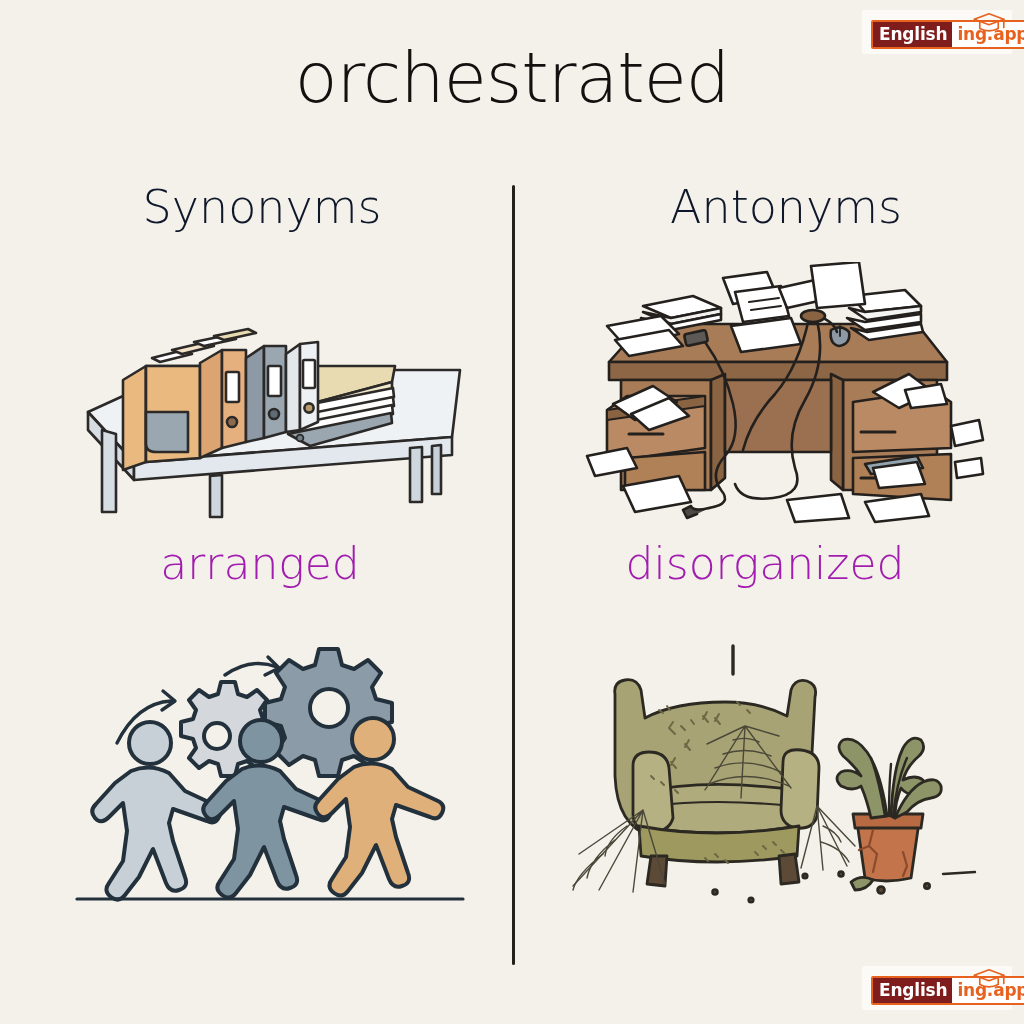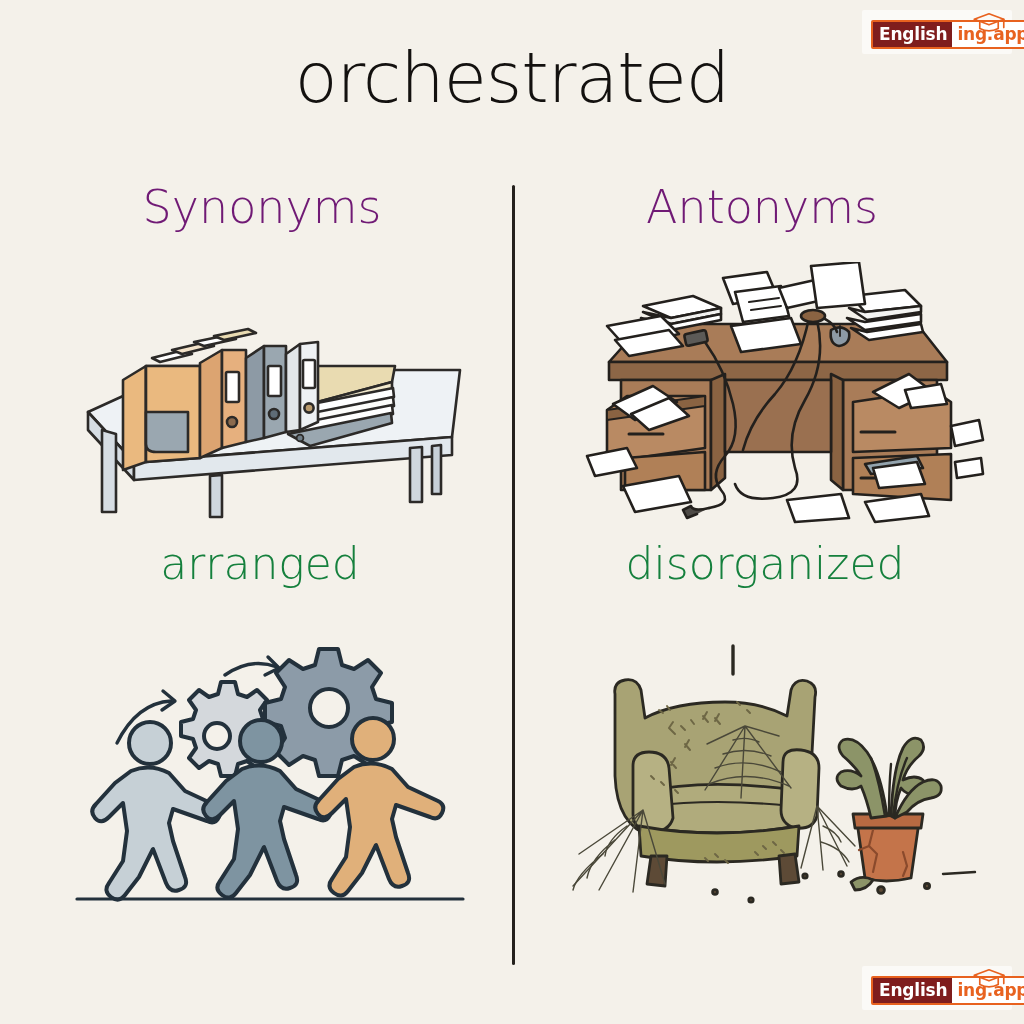--- a/index.html
+++ b/index.html
@@ -39,45 +39,45 @@
   }
 
   
   .col-head {
     position: absolute;
     top: 180px;
     width: 460px;
     text-align: center;
     font-size: 46px;
     font-weight: 300;
-    color: #701a75;
+    color: #0f172a;
     font-family: "DejaVu Sans", sans-serif;
   }
   .col-head.left  { left: 32px; }
-  .col-head.right { left: 532px; }
+  .col-head.right { left: 556px; }
 
   
   .divider {
     position: absolute;
     left: 512px;
     top: 185px;
     width: 3px;
     height: 780px;
     background: #24211d;
     border-radius: 2px;
   }
 
   
   .caption {
     position: absolute;
     width: 500px;
     text-align: center;
     font-size: 44px;
     font-weight: 300;
-    color: #15803d;
+    color: #a21caf;
     font-family: "DejaVu Sans", sans-serif;
   }
   .cap-syn-1 { left: 10px;  top: 538px; }
   .cap-ant-1 { left: 515px; top: 538px; }
   .cap-syn-2 { left: 8px;   top: 918px; }
   .cap-ant-2 { left: 512px; top: 918px; }
 
   
   .illo {
     position: absolute;

